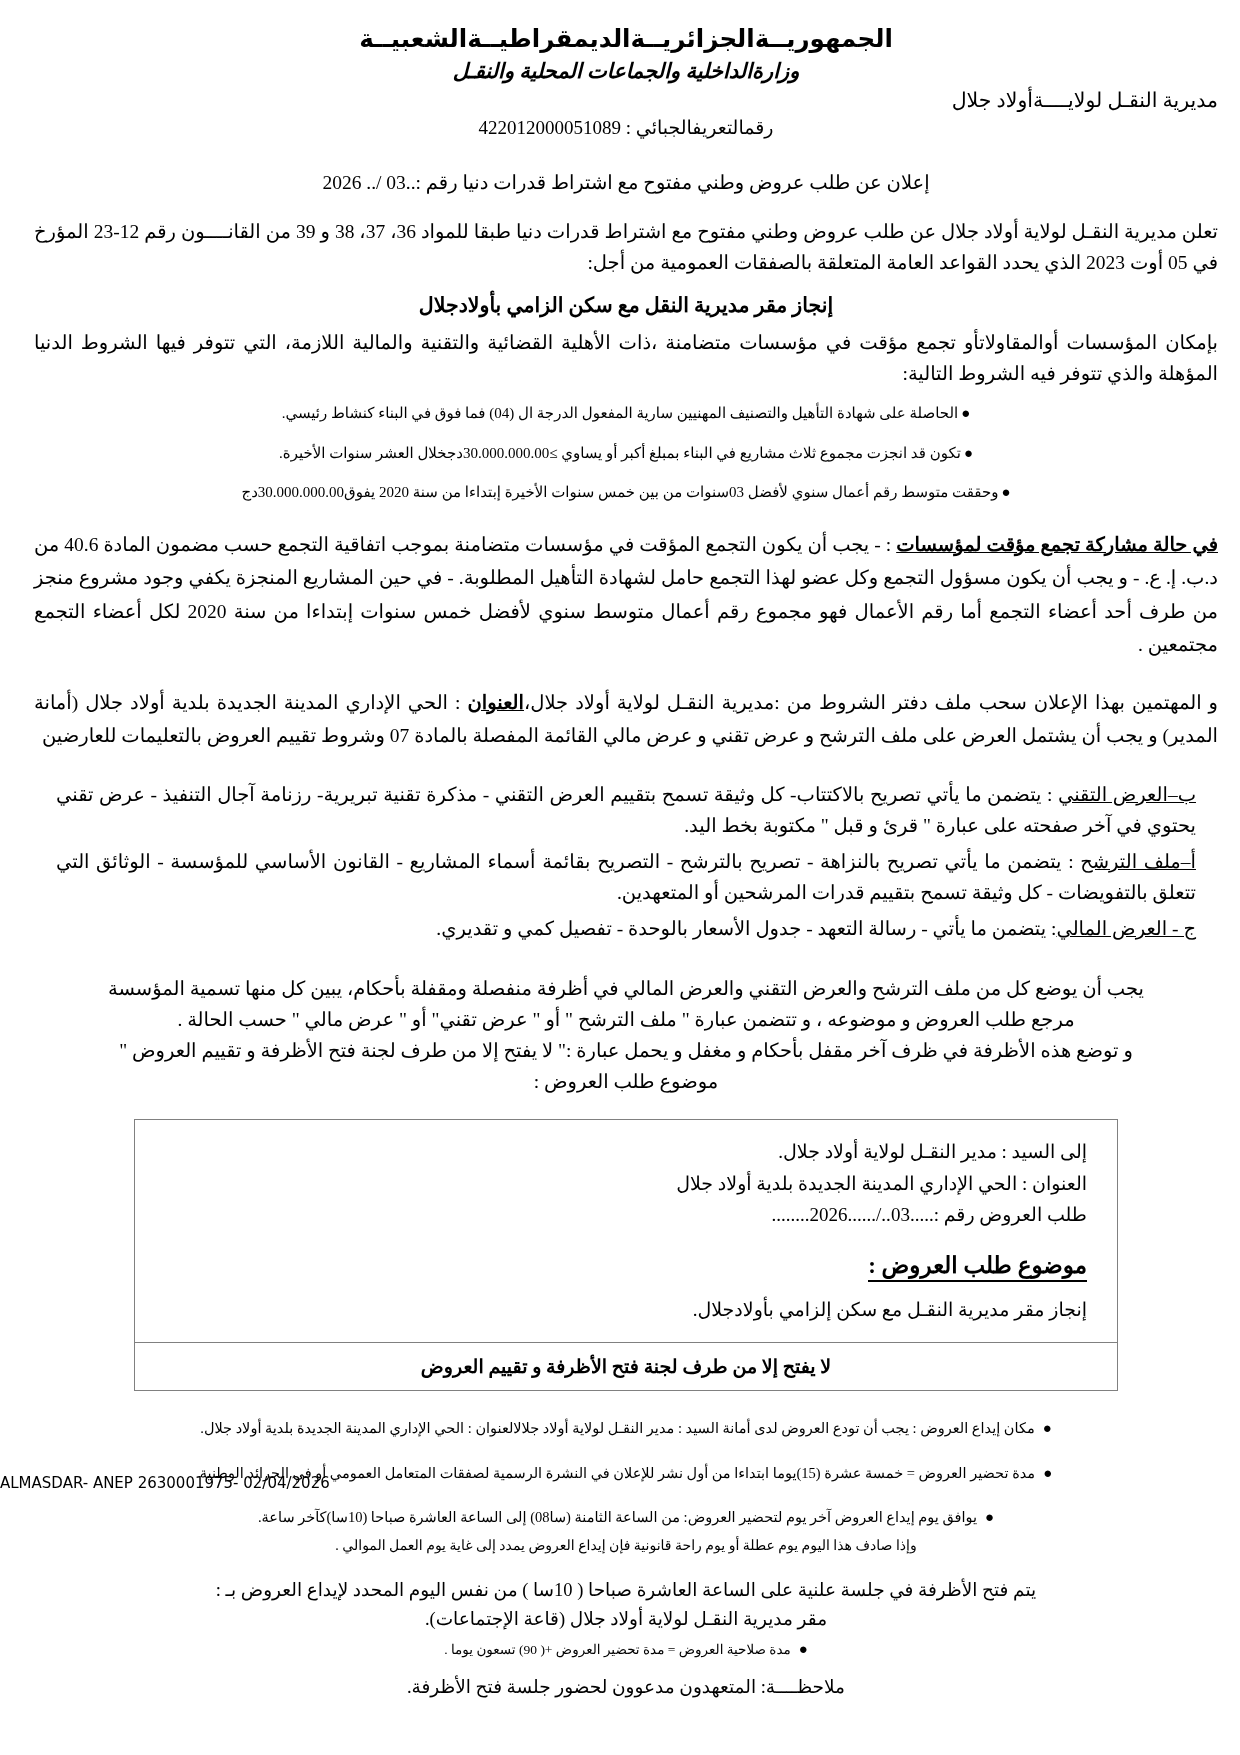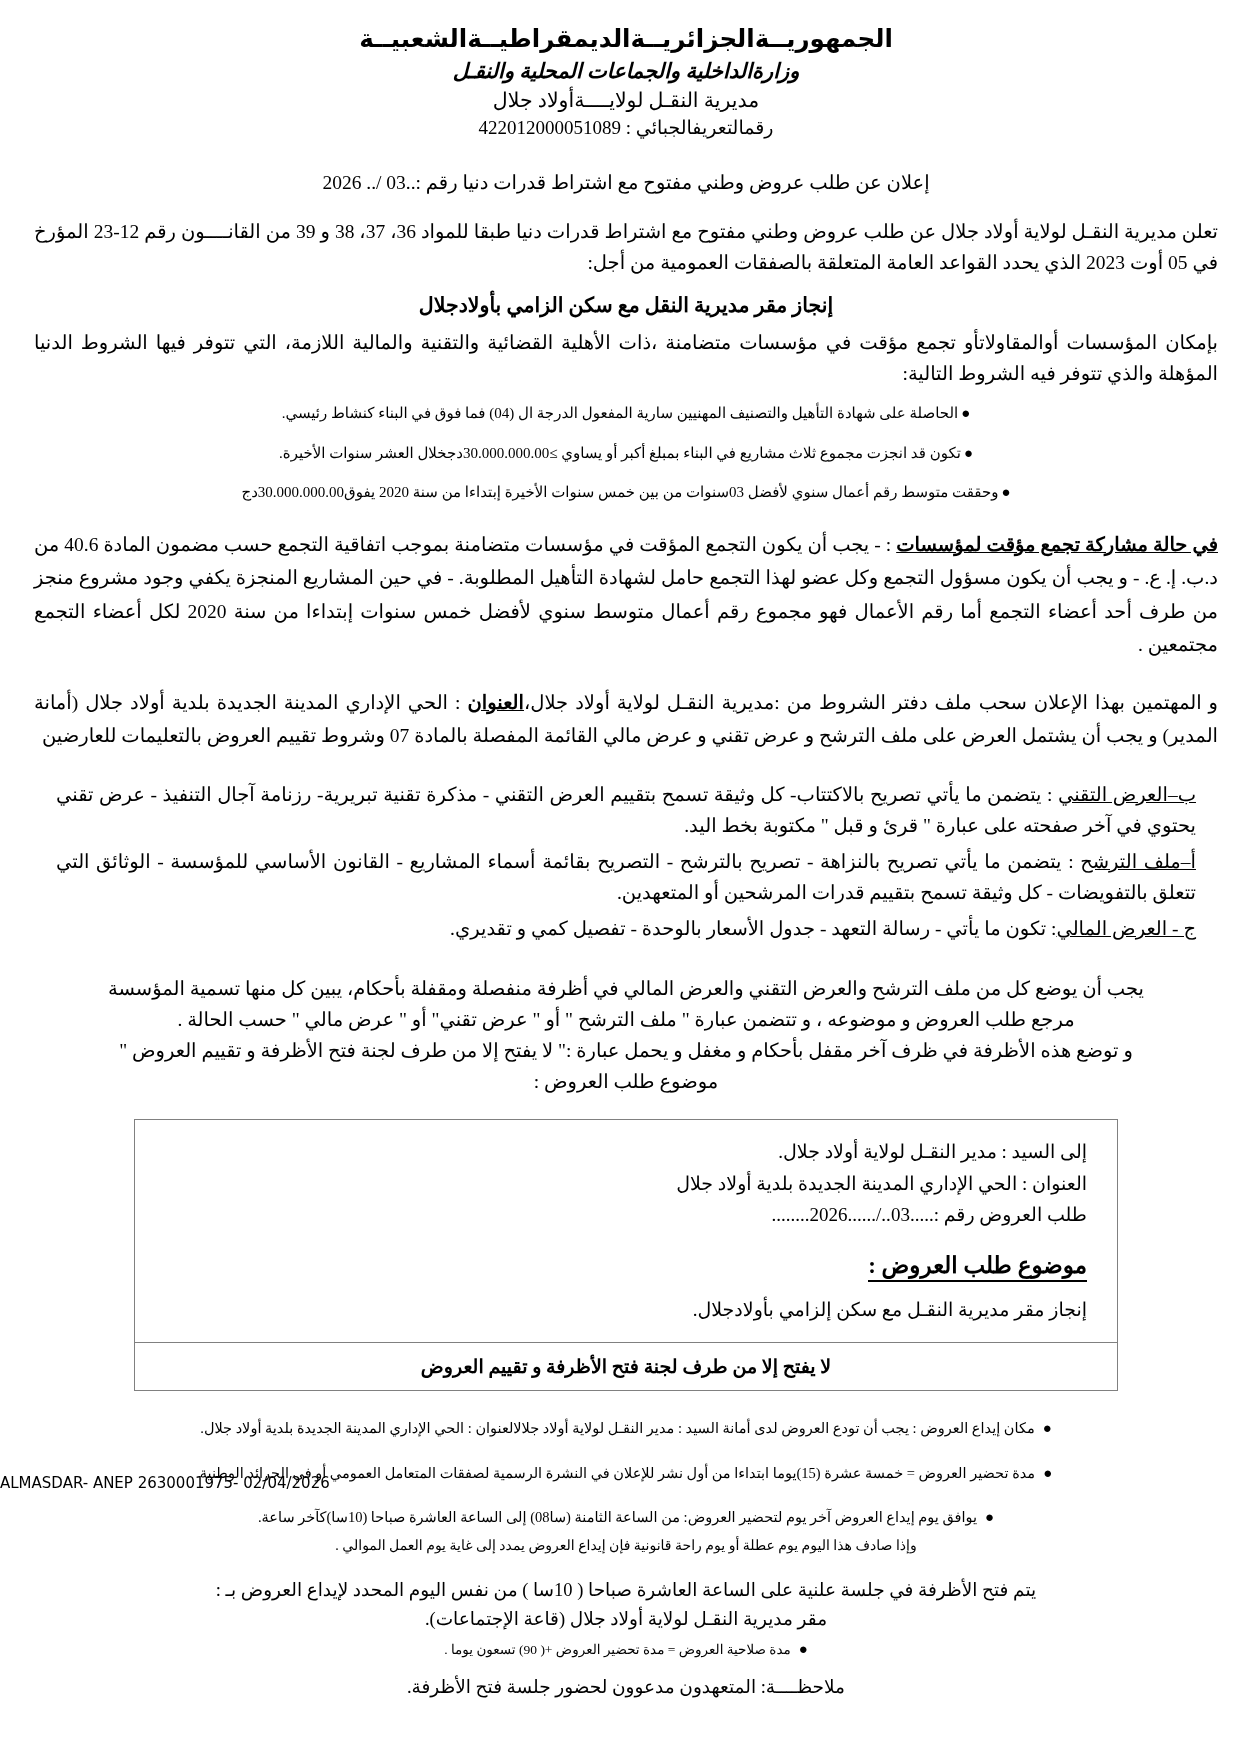--- a/index.html
+++ b/index.html
@@ -39,20 +39,21 @@
     font-size: 21px;
     font-style: italic;
     font-weight: bold;
     line-height: 1.3;
     margin: 0 0 2px 0;
   }
   .hdr-line3 {
     font-size: 20.5px;
     line-height: 1.3;
     margin: 0 0 2px 0;
+    text-align: right;
   }
   .hdr-line4 {
     font-size: 19px;
     line-height: 1.3;
     margin: 0 0 0 0;
   }
 
   
   .title-ann {
     text-align: center;
@@ -246,21 +247,21 @@
   </div>
 
   <div class="sec-list">
     <p>
       <span class="u">ب–العرض التقني</span><span> : يتضمن ما يأتي  تصريح بالاكتتاب- كل وثيقة تسمح بتقييم العرض التقني -   مذكرة تقنية تبريرية- رزنامة آجال التنفيذ -  عرض تقني يحتوي في آخر صفحته على عبارة  " قرئ و قبل " مكتوبة بخط اليد.</span>
     </p>
     <p>
       <span class="u">أ–ملف الترشح</span><span> : يتضمن ما يأتي  تصريح بالنزاهة - تصريح بالترشح -  التصريح بقائمة أسماء المشاريع - القانون الأساسي للمؤسسة - الوثائق التي تتعلق بالتفويضات - كل وثيقة تسمح بتقييم قدرات المرشحين أو المتعهدين.</span>
     </p>
     <p>
-      <span class="u">ج - العرض المالي</span><span>: تكون ما يأتي - رسالة التعهد - جدول الأسعار بالوحدة - تفصيل كمي و تقديري.</span>
+      <span class="u">ج - العرض المالي</span><span>: يتضمن ما يأتي - رسالة التعهد - جدول الأسعار بالوحدة - تفصيل كمي و تقديري.</span>
     </p>
   </div>
 
   <div class="envelope-para">
     <div>يجب أن يوضع كل من ملف الترشح والعرض التقني والعرض المالي في أظرفة منفصلة ومقفلة بأحكام، يبين كل منها تسمية المؤسسة مرجع طلب العروض و موضوعه ، و تتضمن عبارة   " ملف الترشح " أو   " عرض تقني" أو " عرض مالي " حسب الحالة  .</div>
     <div>و توضع هذه الأظرفة في ظرف آخر مقفل بأحكام و مغفل و يحمل عبارة  :" لا يفتح إلا من طرف لجنة فتح الأظرفة و تقييم العروض "</div>
     <div>موضوع طلب العروض :</div>
   </div>
 
   <div class="addr-box">

